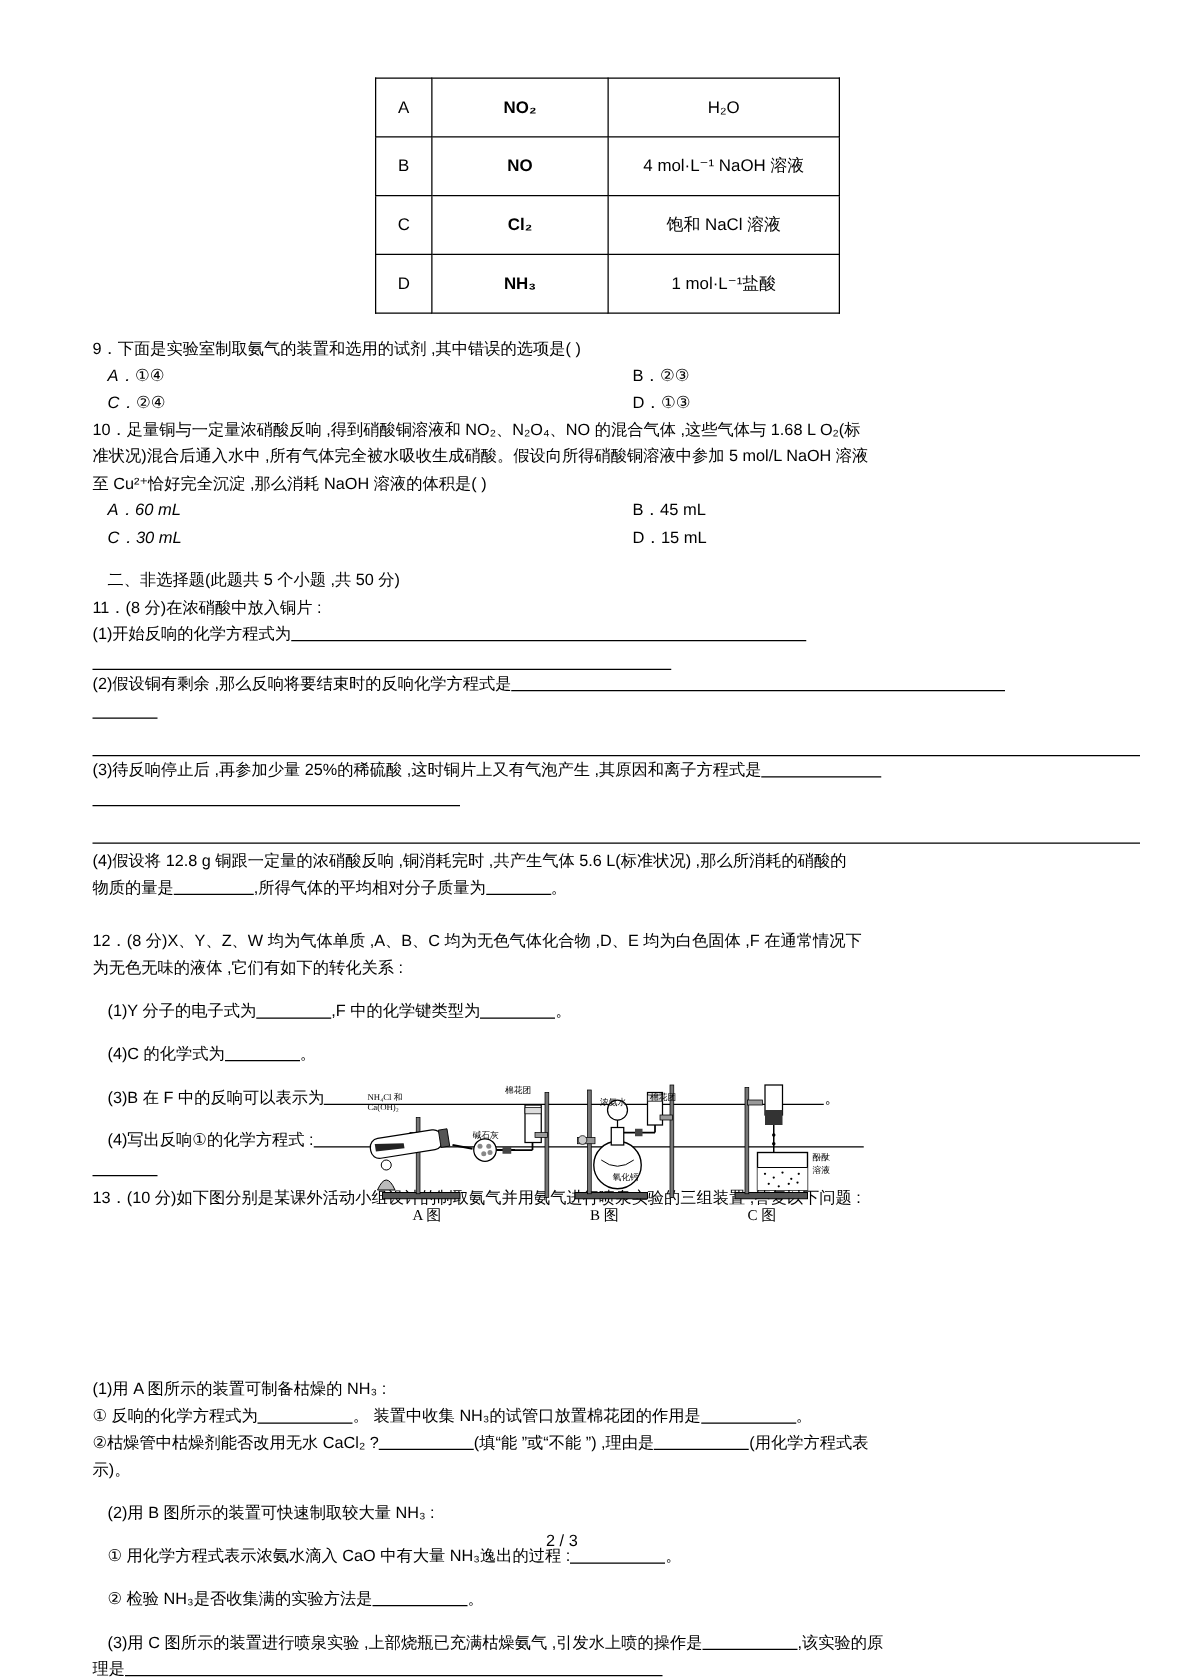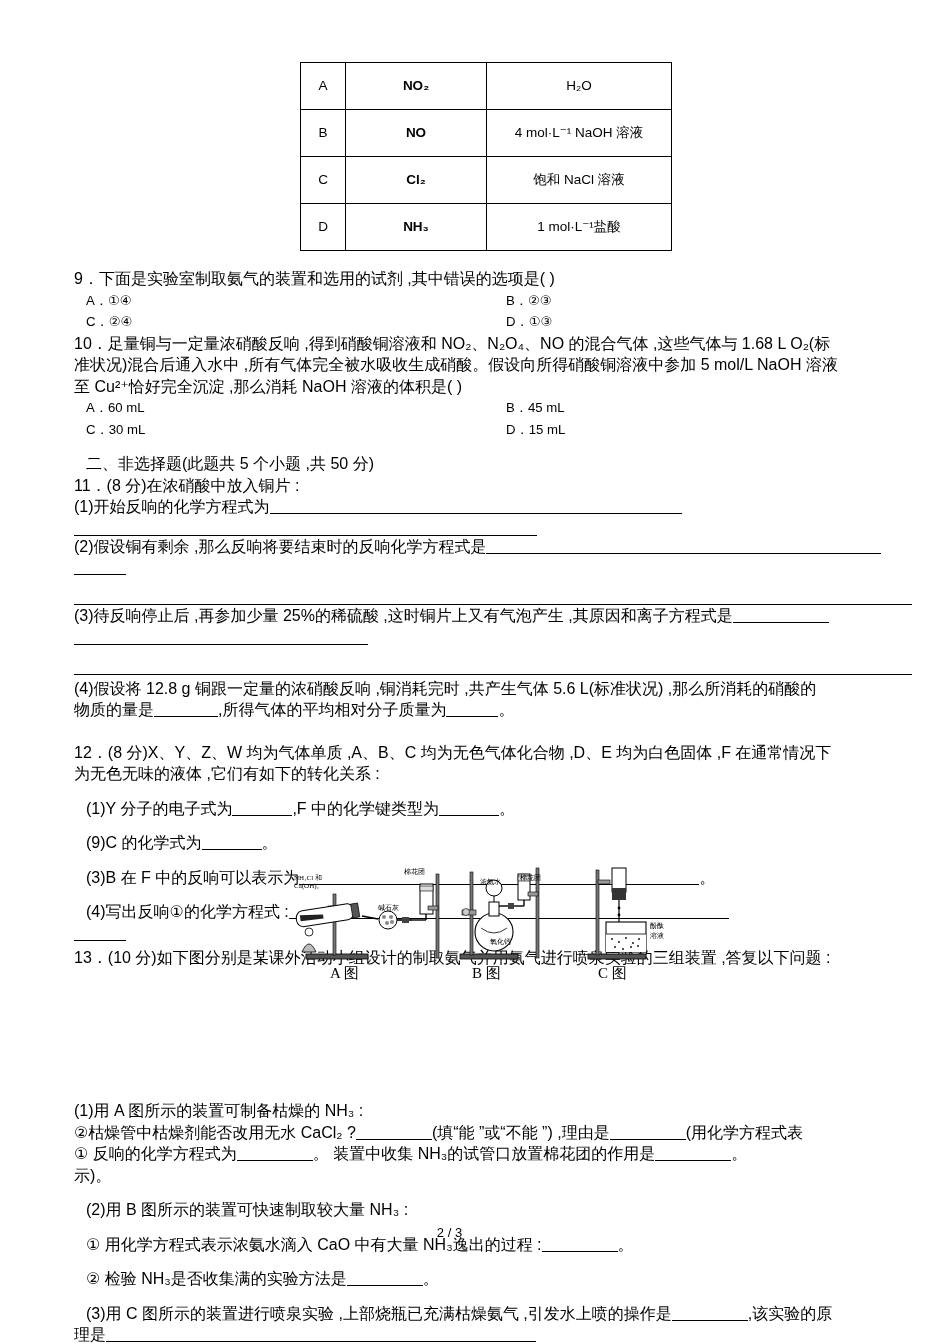--- a/index.html
+++ b/index.html
@@ -52,31 +52,31 @@
     position: absolute;
     left: 74px;
     top: 268px;
     width: 840px;
   }
   .ln {
     position: relative;
     min-height: 21.5px;
     line-height: 21.5px;
     white-space: nowrap;
-    font-size: 16px;
+    font-size: 13px;
   }
   .indent { padding-left: 12px; margin-top: 13px; }
 
   
   .choices {
     position: relative;
     height: 21.5px;
     line-height: 21.5px;
   }
-  .choices .left  { position: absolute; left: 12px; top: 0; }
+  .choices .left  { position: absolute; left: 12px; top: 0; font-style: italic; }
   .choices .right { position: absolute; left: 432px; top: 0; }
 
   
   .bl {
     display: inline-block;
     border-bottom: 1px solid #000;
     height: 14px;
     vertical-align: -2px;
   }
 
@@ -96,21 +96,21 @@
   .figure {
     position: absolute;
     left: 258px;
     top: 866px;
     width: 430px;
     height: 118px;
   }
   .fig-caption {
     position: absolute;
     top: 100px;
-    font-size: 15px;
+    font-size: 12px;
     font-family: "Liberation Serif", "DejaVu Serif", serif;
   }
   .fig-label {
     position: absolute;
     font-size: 7px;
     font-family: "Liberation Serif", "DejaVu Serif", serif;
     white-space: nowrap;
     line-height: 8px;
   }
   svg { display: block; }
@@ -206,40 +206,40 @@
     <div class="ln">
       <span>物质的量是</span><span class="bl" style="width:64px"></span><span>,所得气体的平均相对分子质量为</span><span class="bl" style="width:52px"></span><span>。</span>
     </div>
 
     <div class="ln" style="margin-top:21px">12．(8 分)X、Y、Z、W 均为气体单质 ,A、B、C 均为无色气体化合物 ,D、E 均为白色固体 ,F 在通常情况下</div>
     <div class="ln">为无色无味的液体 ,它们有如下的转化关系 :</div>
     <div class="ln indent">
       <span>(1)Y 分子的电子式为</span><span class="bl" style="width:60px"></span><span>,F 中的化学键类型为</span><span class="bl" style="width:60px"></span><span>。</span>
     </div>
     <div class="ln indent">
-      <span>(9)C 的化学式为</span><span class="bl" style="width:60px"></span><span>。</span>
+      <span>(4)C 的化学式为</span><span class="bl" style="width:60px"></span><span>。</span>
     </div>
     <div class="ln indent">
       <span>(3)B 在 F 中的反响可以表示为</span><span class="bl" style="width:400px"></span><span>。</span>
     </div>
     <div class="ln indent">
       <span>(4)写出反响①的化学方程式 :</span><span class="bl" style="width:440px"></span>
     </div>
     <div class="rule w-50"></div>
 
     <div class="ln" style="margin-top:6px">13．(10 分)如下图分别是某课外活动小组设计的制取氨气并用氨气进行喷泉实验的三组装置 ,答复以下问题 :</div>
 
     <div style="height:132px"></div>
 
     <div class="ln">(1)用 A 图所示的装置可制备枯燥的 NH₃ :</div>
     <div class="ln">
+      <span>① 反响的化学方程式为</span><span class="bl" style="width:76px"></span><span>。 装置中收集 NH₃的试管口放置棉花团的作用是</span><span class="bl" style="width:76px"></span><span>。</span>
+    </div>
+    <div class="ln">
       <span>②枯燥管中枯燥剂能否改用无水 CaCl₂ ?</span><span class="bl" style="width:76px"></span><span>(填“能 ”或“不能 ”) ,理由是</span><span class="bl" style="width:76px"></span><span>(用化学方程式表</span>
-    </div>
-    <div class="ln">
-      <span>① 反响的化学方程式为</span><span class="bl" style="width:76px"></span><span>。 装置中收集 NH₃的试管口放置棉花团的作用是</span><span class="bl" style="width:76px"></span><span>。</span>
     </div>
     <div class="ln">示)。</div>
     <div class="ln indent">(2)用 B 图所示的装置可快速制取较大量 NH₃ :</div>
     <div class="ln indent">
       <span>① 用化学方程式表示浓氨水滴入 CaO 中有大量 NH₃逸出的过程 :</span><span class="bl" style="width:76px"></span><span>。</span>
     </div>
     <div class="ln indent">
       <span>② 检验 NH₃是否收集满的实验方法是</span><span class="bl" style="width:76px"></span><span>。</span>
     </div>
     <div class="ln indent">

